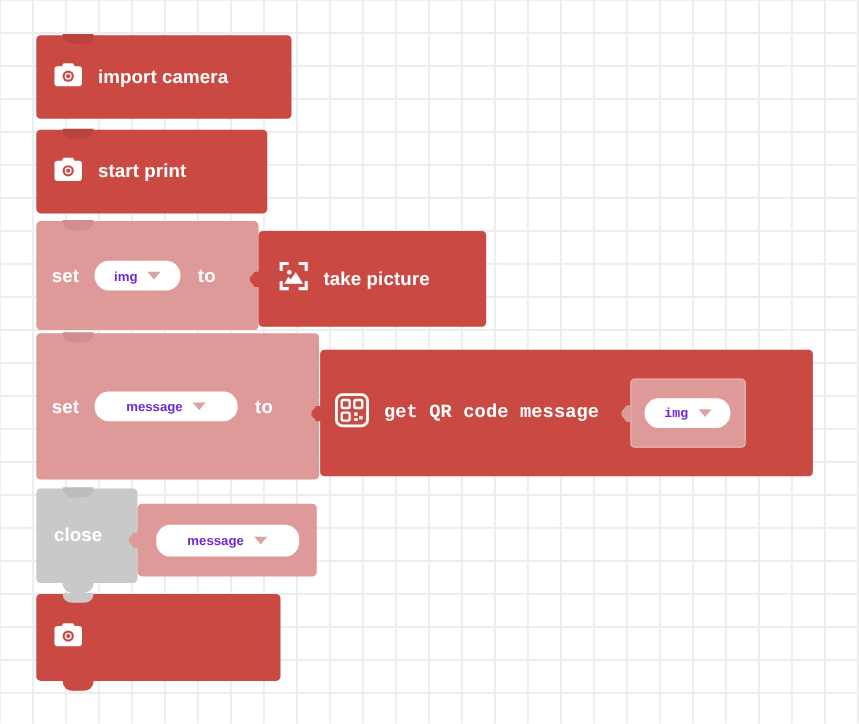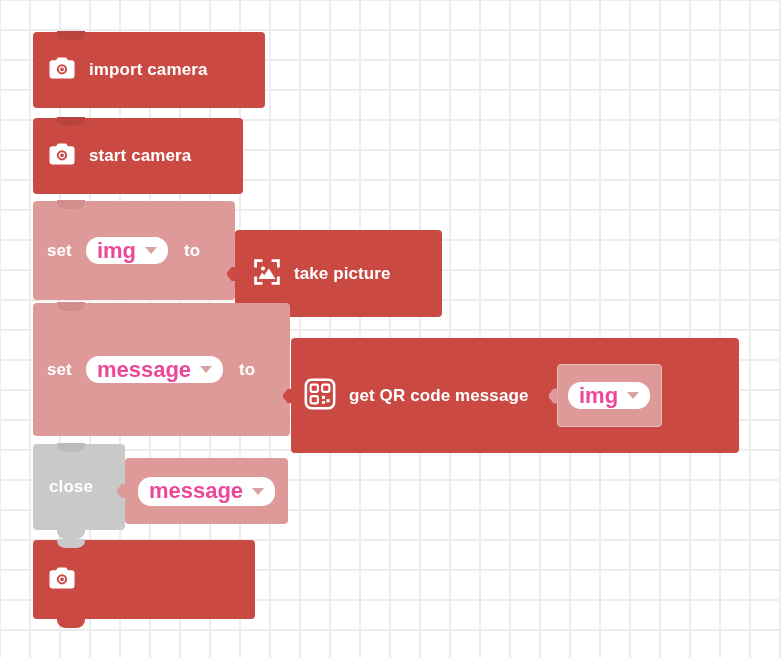--- a/index.html
+++ b/index.html
@@ -64,21 +64,20 @@
     white-space: nowrap;
     letter-spacing: 0.1px;
   }
 
   
   .reporter {
     position: absolute;
     display: flex;
     align-items: center;
     border-radius: 4px;
-    margin-top: 20px;
   }
   .reporter .puzzle {
     position: absolute;
     left: -8px; top: 50%;
     transform: translateY(-50%);
     width: 9px; height: 22px;
   }
   .reporter .puzzle svg { display: block; }
   .rcontent {
     position: relative;
@@ -101,23 +100,23 @@
     display: inline-flex;
     align-items: center;
     justify-content: center;
     gap: 9px;
     background: #ffffff;
     border-radius: 13px;
     height: 27px;
     padding: 0 11px;
   }
   .field .ftext {
-    color: #ec4899;
+    color: #6d28d9;
     font-weight: bold;
-    font-size: 22px;
+    font-size: 12px;
     white-space: nowrap;
     line-height: 1;
   }
   .chev {
     width: 0; height: 0;
     border-left: 6px solid transparent;
     border-right: 6px solid transparent;
     border-top: 7px solid #d9a3a3;
   }
 
@@ -152,21 +151,21 @@
     <div class="notch-top" style="background:#b9433d;"></div>
     <div class="content">
       <span class="icon">
         <svg width="30" height="30" viewBox="0 0 24 24">
           <path fill="#ffffff" d="M9.2 3.6h5.6c.5 0 .9.3 1.1.7l.7 1.4h3.2c1.3 0 2.2.9 2.2 2.2v10.3c0 1.3-.9 2.2-2.2 2.2H4.2C2.9 20.4 2 19.5 2 18.2V7.9c0-1.3.9-2.2 2.2-2.2h3.2l.7-1.4c.2-.4.6-.7 1.1-.7z"></path>
           <circle cx="12" cy="13" r="4.1" fill="#ca4a43"></circle>
           <circle cx="12" cy="13" r="2.5" fill="#ffffff"></circle>
           <circle cx="12" cy="13" r="1.5" fill="#ca4a43"></circle>
         </svg>
       </span>
-      <span class="label">start camera</span>
+      <span class="label">start print</span>
     </div>
   </div>
 
   <div class="stmt" style="left:33px; top:201px; width:202px; height:99px;">
     <div class="body" style="background:#dd9a99;"></div>
     <div class="notch-top" style="background:#d08e8d;"></div>
     <div class="content" style="gap:0;">
       <span class="label" style="margin-right:14px;">set</span>
       <span class="field" style="min-width:78px;">
         <span class="ftext">img</span>
@@ -211,21 +210,21 @@
       <span class="label" style="margin-left:16px;">to</span>
     </div>
   </div>
 
   <div class="reporter" style="left:291px; top:318px; width:448px; height:115px; background:#ca4a43;">
     <span class="puzzle">
       <svg width="9" height="22" viewBox="0 0 9 22">
         <path fill="#ca4a43" d="M9 0H5.2C4 0 3.6 1.1 2.9 2.3 2.3 3.4 0 4.2 0 6.6c0 3.2 2.3 3.9 2.9 5 .7 1.2 1.1 2.4 2.3 2.4H9z" transform="translate(0,4)"></path>
       </svg>
     </span>
-    <div class="rcontent" style="padding-left:12px; gap:12px;">
+    <div class="rcontent" style="padding-left:12px; gap:12px;font-family:Liberation Mono, monospace;">
       <span class="icon">
         <svg width="34" height="34" viewBox="0 0 24 24">
           <rect x="2" y="2" width="20" height="20" rx="4" ry="4" fill="none" stroke="#ffffff" stroke-width="1.8"></rect>
           <rect x="5.4" y="5.4" width="5.1" height="5.1" rx="1" fill="none" stroke="#ffffff" stroke-width="1.5"></rect>
           <rect x="13.5" y="5.4" width="5.1" height="5.1" rx="1" fill="none" stroke="#ffffff" stroke-width="1.5"></rect>
           <rect x="5.4" y="13.5" width="5.1" height="5.1" rx="1" fill="none" stroke="#ffffff" stroke-width="1.5"></rect>
           <rect x="13.4" y="13.3" width="2.2" height="2.2" fill="#ffffff"></rect>
           <rect x="16.6" y="15.6" width="2.2" height="2.2" fill="#ffffff"></rect>
           <rect x="13.4" y="17.0" width="2.2" height="1.9" fill="#ffffff"></rect>
         </svg>

